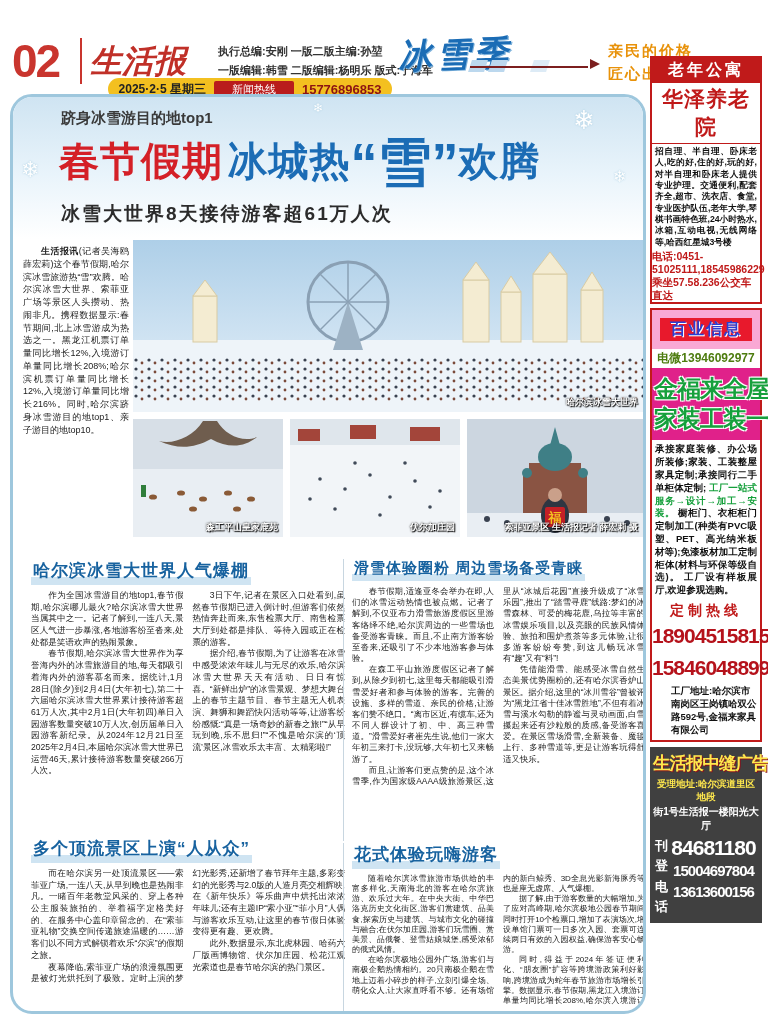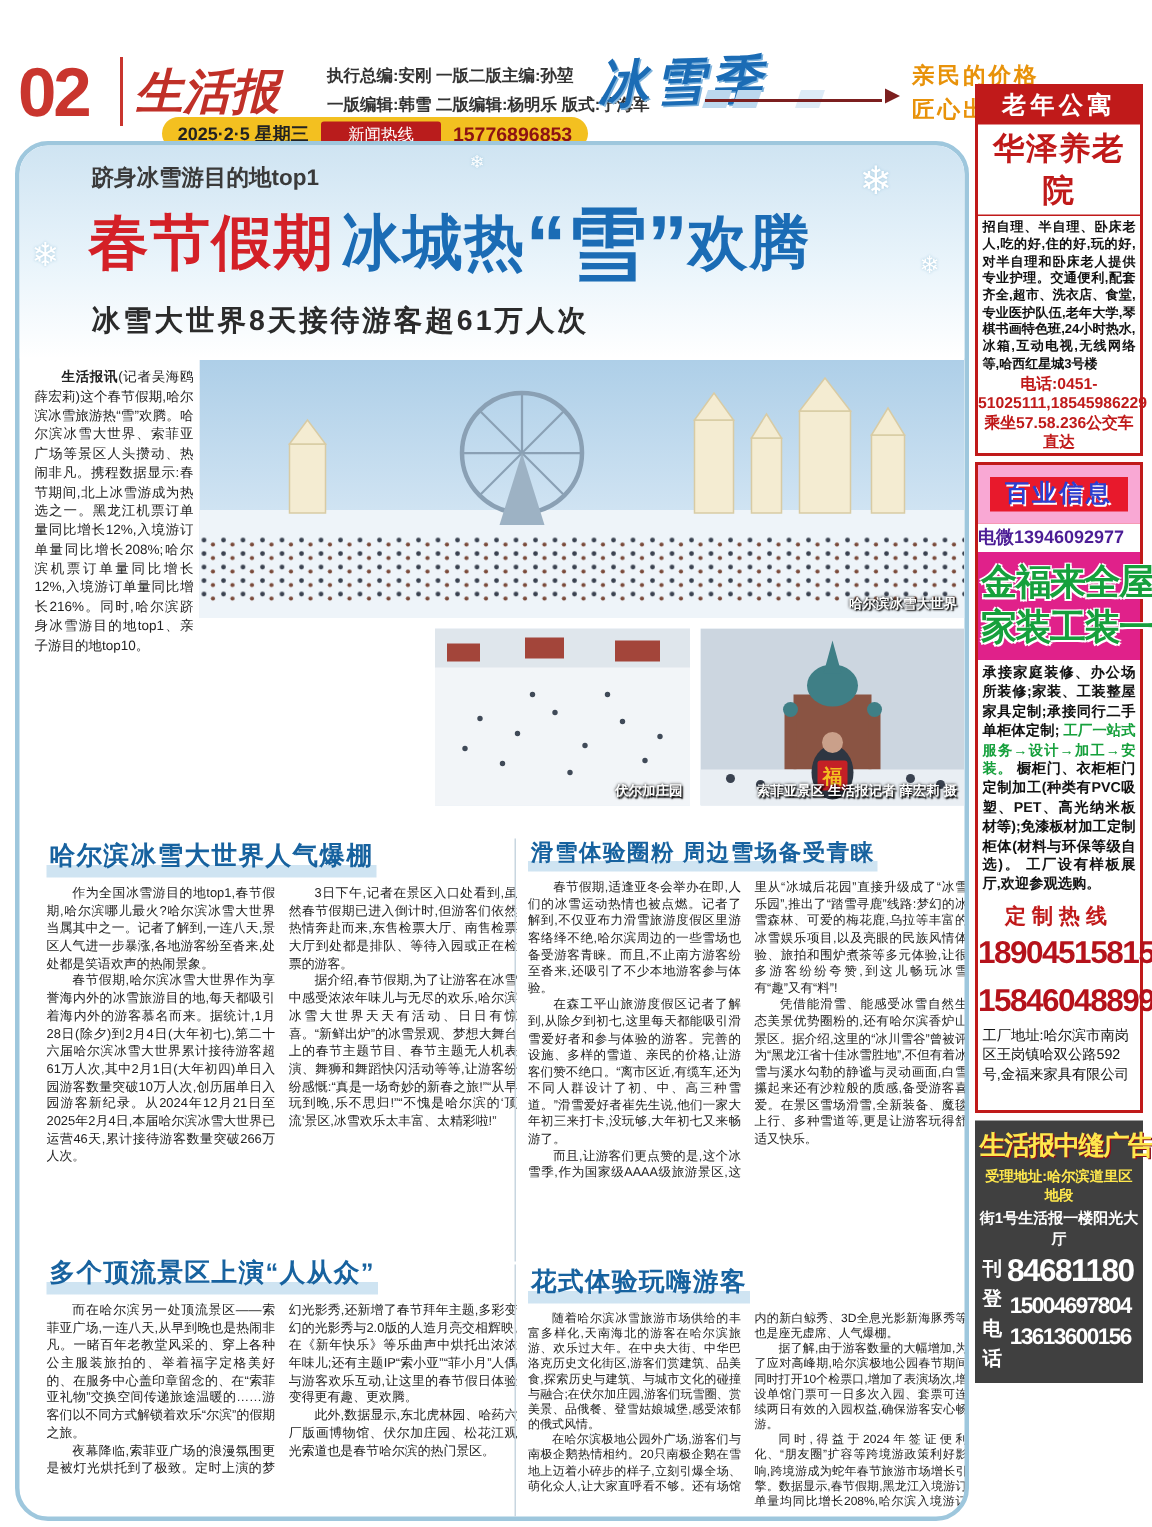--- a/index.html
+++ b/index.html
@@ -85,39 +85,39 @@
 
   
   .sidebar { position:absolute; left:650px; top:56px; width:112px; height:958px; }
   .ad1 { border:2px solid #c01a1a; background:#fff; }
   .ad1 .tagbar { background:#c01a1a; color:#fff; font-size:16px; font-weight:900;
                  text-align:center; letter-spacing:3px; padding:2px 0; }
   .ad1 .title { color:#c01a1a; font-size:21px; font-weight:900; text-align:center;
                 letter-spacing:1px; padding:2px 0; border-bottom:1px solid #c01a1a; }
   .ad1 .body { font-size:8.7px; font-weight:bold; line-height:1.3; color:#111;
                text-align:justify; padding:2px 3px; }
-  .ad1 .phone, .ad1 .bus { color:#c01a1a; font-size:10.5px; font-weight:900; text-align:center;
+  .ad1 .phone, .ad1 .bus { color:#c01a1a; font-size:10.5px; font-weight:900; 
                            line-height:1.25; }
   .ad2 { margin-top:4px; border:2px solid #c01a1a; background:#fff; }
   .ad2 .tagbar { background:#e8192c; border:8px solid #f9a8d4; color:#2b3fd1;
                  font-size:16px; font-weight:900; text-align:center; letter-spacing:2px;
                  text-shadow:1px 1px 0 #fff; padding:1px 0; }
-  .ad2 .tagphone { color:#4c1d95; font-size:12px; font-weight:900; text-align:left; padding:1px 0; }
+  .ad2 .tagphone { color:#4d7c0f; font-size:12px; font-weight:900; text-align:center; padding:1px 0; }
   .banner { background:#e0218a; padding:6px 2px; }
   .banner div { font-size:24px; font-weight:900; color:#16a03c; text-align:center;
                 letter-spacing:-1px; line-height:1.25; white-space:nowrap;
                 text-shadow:-1px -1px 0 #fff,1px -1px 0 #fff,-1px 1px 0 #fff,1px 1px 0 #fff; }
   .ad2 .body { font-size:9.5px; font-weight:bold; line-height:1.35; color:#111;
                text-align:justify; padding:3px 3px; }
   .ad2 .body .flow { color:#16a03c; }
   .ad2 .hotline { color:#c01a1a; font-size:14px; font-weight:900; text-align:center;
                   letter-spacing:4px; margin-top:2px; }
   .ad2 .bigphone { color:#b5121b; font-size:21px; font-weight:900; text-align:center;
                    letter-spacing:-1px; line-height:1.5; }
-  .ad2 .addr { font-size:9.5px; font-weight:normal; color:#111; padding:2px 3px 16px; line-height:1.35; }
+  .ad2 .addr { font-size:9.5px; font-weight:bold; color:#111; padding:2px 3px 4px; line-height:1.35;margin-left:16px; }
   .ad3 { margin-top:5px; background:#404040; padding:4px 3px 6px; }
   .ad3 .title { font-size:17.5px; font-weight:900; color:#ffe84d; text-align:center;
                 letter-spacing:-1px; text-shadow:1px 1px 0 #8c0f1a; white-space:nowrap; }
   .ad3 .a1 { color:#ffe84d; font-size:9.5px; font-weight:bold; text-align:center; margin-top:3px; }
   .ad3 .a2 { color:#ffffff; font-size:10px; font-weight:bold; text-align:center; margin-top:1px; }
   .ad3 .phones { display:flex; margin-top:3px; }
   .ad3 .vlabel { width:15px; color:#fff; font-size:13px; font-weight:900; line-height:1.55;
                  text-align:right; }
   .ad3 .nums { flex:1; color:#fff; font-weight:900; text-align:center; }
   .ad3 .n1 { font-size:21px; letter-spacing:-1px; }
@@ -205,20 +205,38 @@
           <rect x="448" y="50" width="22" height="52"></rect>
             <polygon points="448,50 459,32 470,50"></polygon>
           <rect x="60" y="56" width="24" height="46"></rect>
             <polygon points="60,56 72,40 84,56"></polygon>
         </g>
         <rect y="118" width="510" height="44" fill="url(#crowd)"></rect>
       </svg>
       <span class="cap">哈尔滨冰雪大世界</span>
     </div>
 
+    <div class="photo photo-1">
+      <svg viewBox="0 0 150 118" preserveAspectRatio="none">
+        <rect width="150" height="118" fill="#e9eef3"></rect>
+        <rect width="150" height="50" fill="#d7dfe7"></rect>
+        <path d="M70,2 C60,18 40,26 26,22 C44,30 60,30 78,20 C96,30 112,28 124,18 C110,24 92,16 84,2 Z" fill="#5d4632" opacity=".85"></path>
+        <g fill="#8a5a36">
+          <ellipse cx="20" cy="78" rx="4" ry="2.6"></ellipse>
+            <ellipse cx="48" cy="74" rx="4" ry="2.6"></ellipse>
+          <ellipse cx="70" cy="80" rx="4" ry="2.6"></ellipse>
+            <ellipse cx="95" cy="74" rx="4" ry="2.6"></ellipse>
+          <ellipse cx="118" cy="80" rx="4" ry="2.6"></ellipse>
+            <ellipse cx="60" cy="90" rx="4" ry="2.6"></ellipse>
+          <ellipse cx="104" cy="90" rx="4" ry="2.6"></ellipse>
+        </g>
+        <rect x="8" y="66" width="5" height="12" fill="#2f7d3a"></rect>
+      </svg>
+      <span class="cap">森工平山皇家鹿苑</span>
+    </div>
     <div class="photo photo-2">
       <svg viewBox="0 0 170 118" preserveAspectRatio="none">
         <rect width="170" height="118" fill="#f2f5f8"></rect>
         <rect width="170" height="26" fill="#dfe6ec"></rect>
         <g fill="#a3453a">
           <rect x="8" y="10" width="22" height="12"></rect>
             <rect x="60" y="6" width="26" height="14"></rect>
           <rect x="120" y="8" width="30" height="14"></rect>
         </g>
         <g fill="#404a58">

